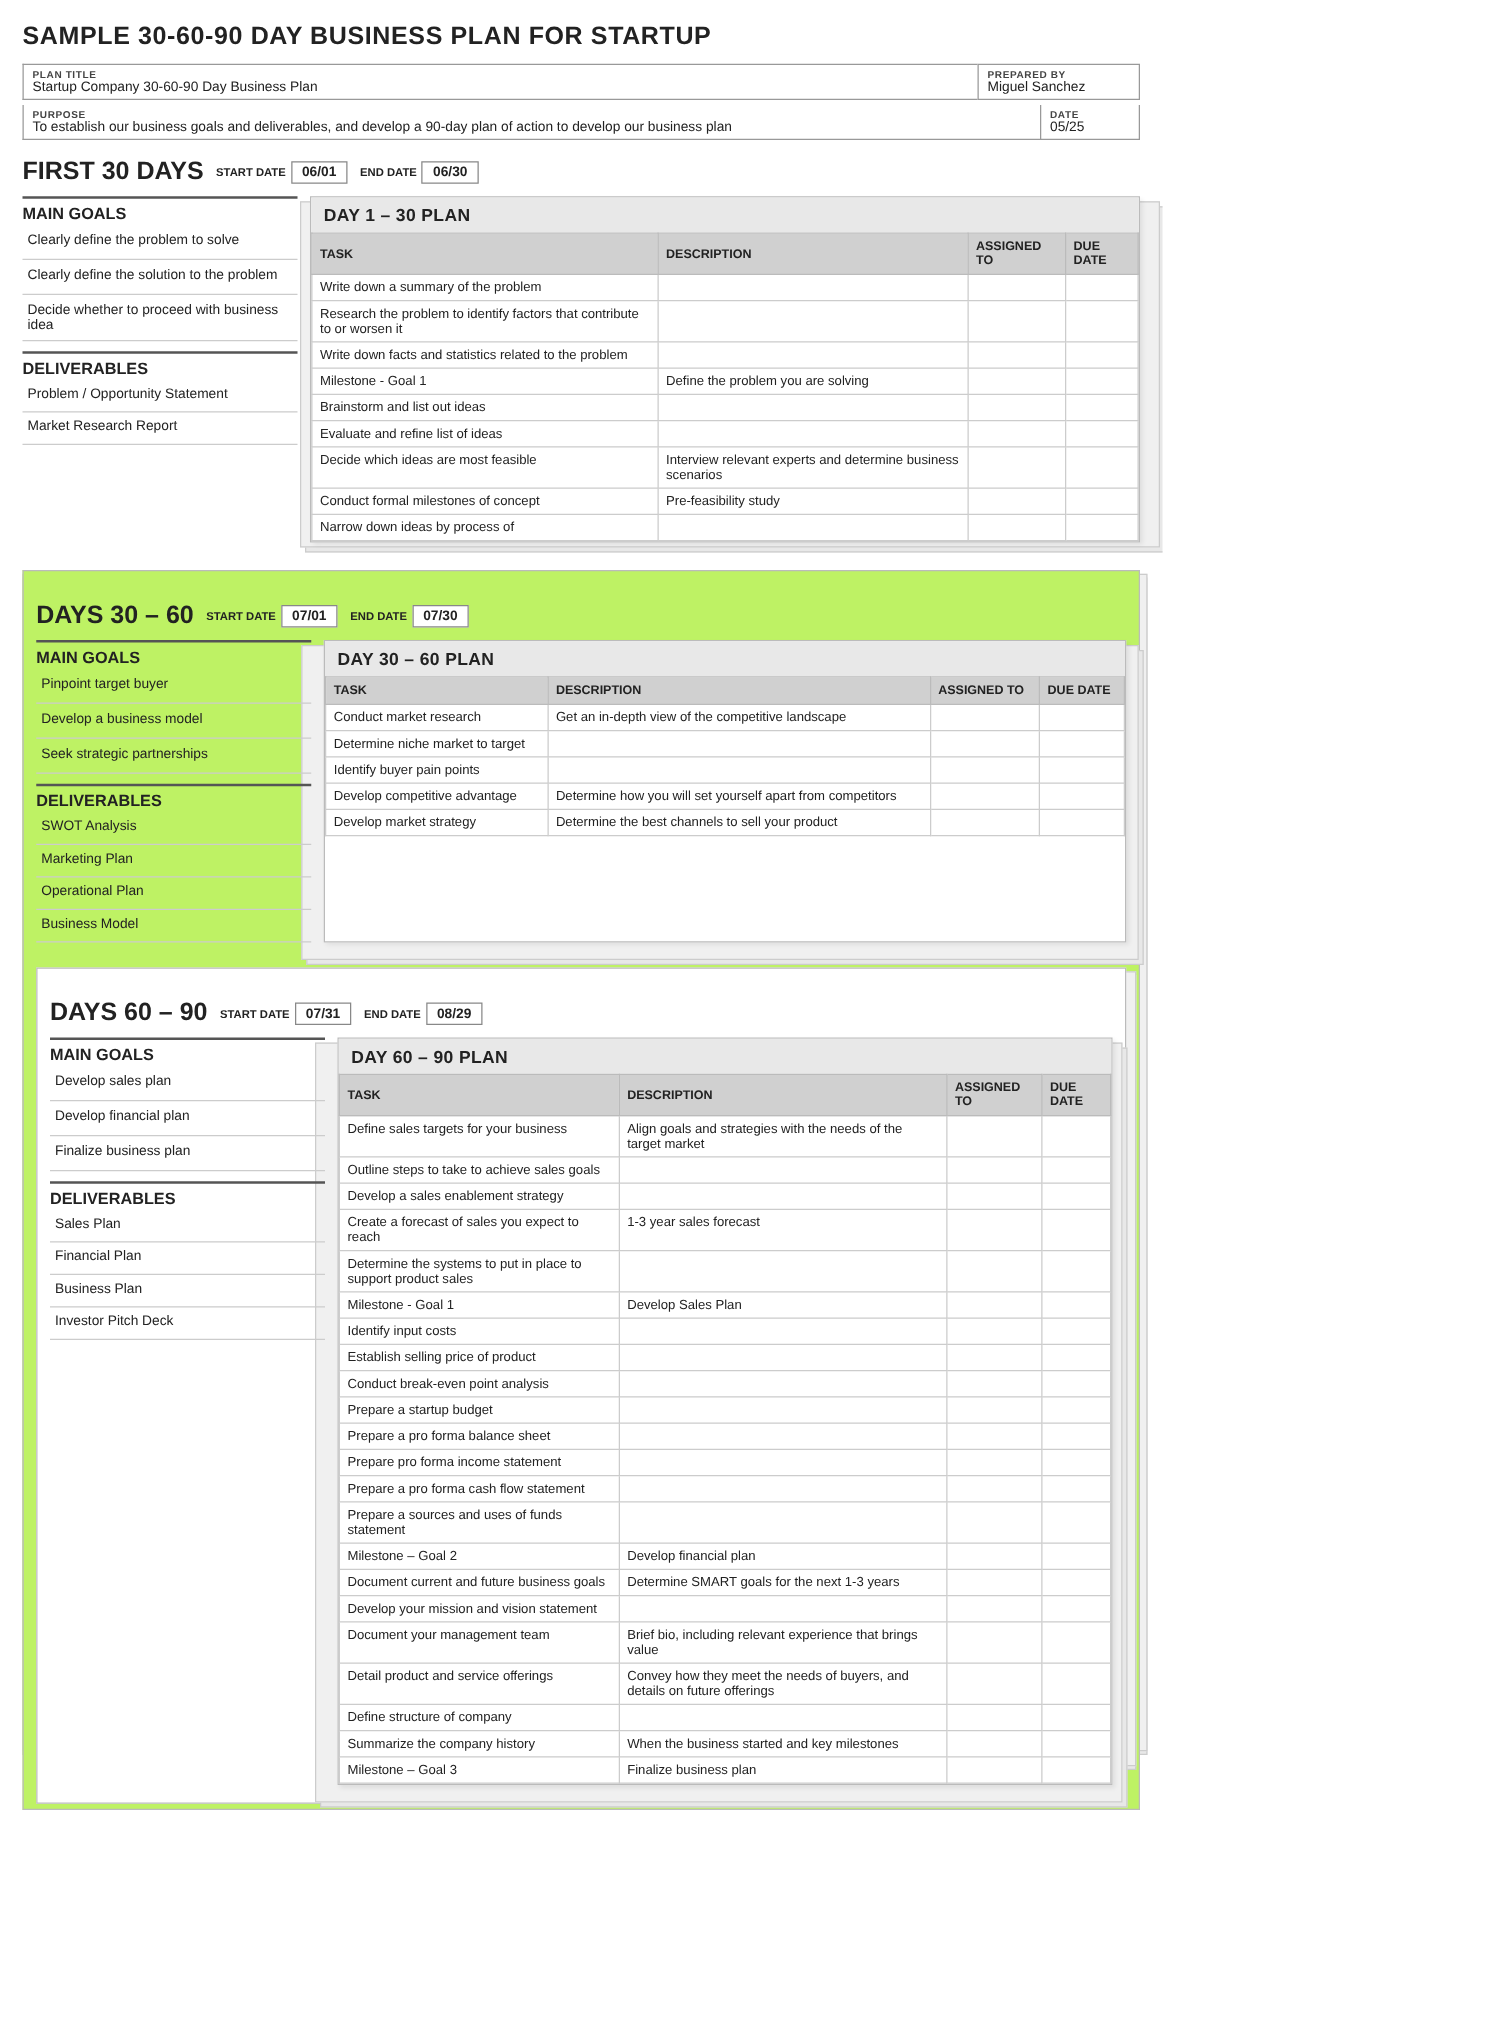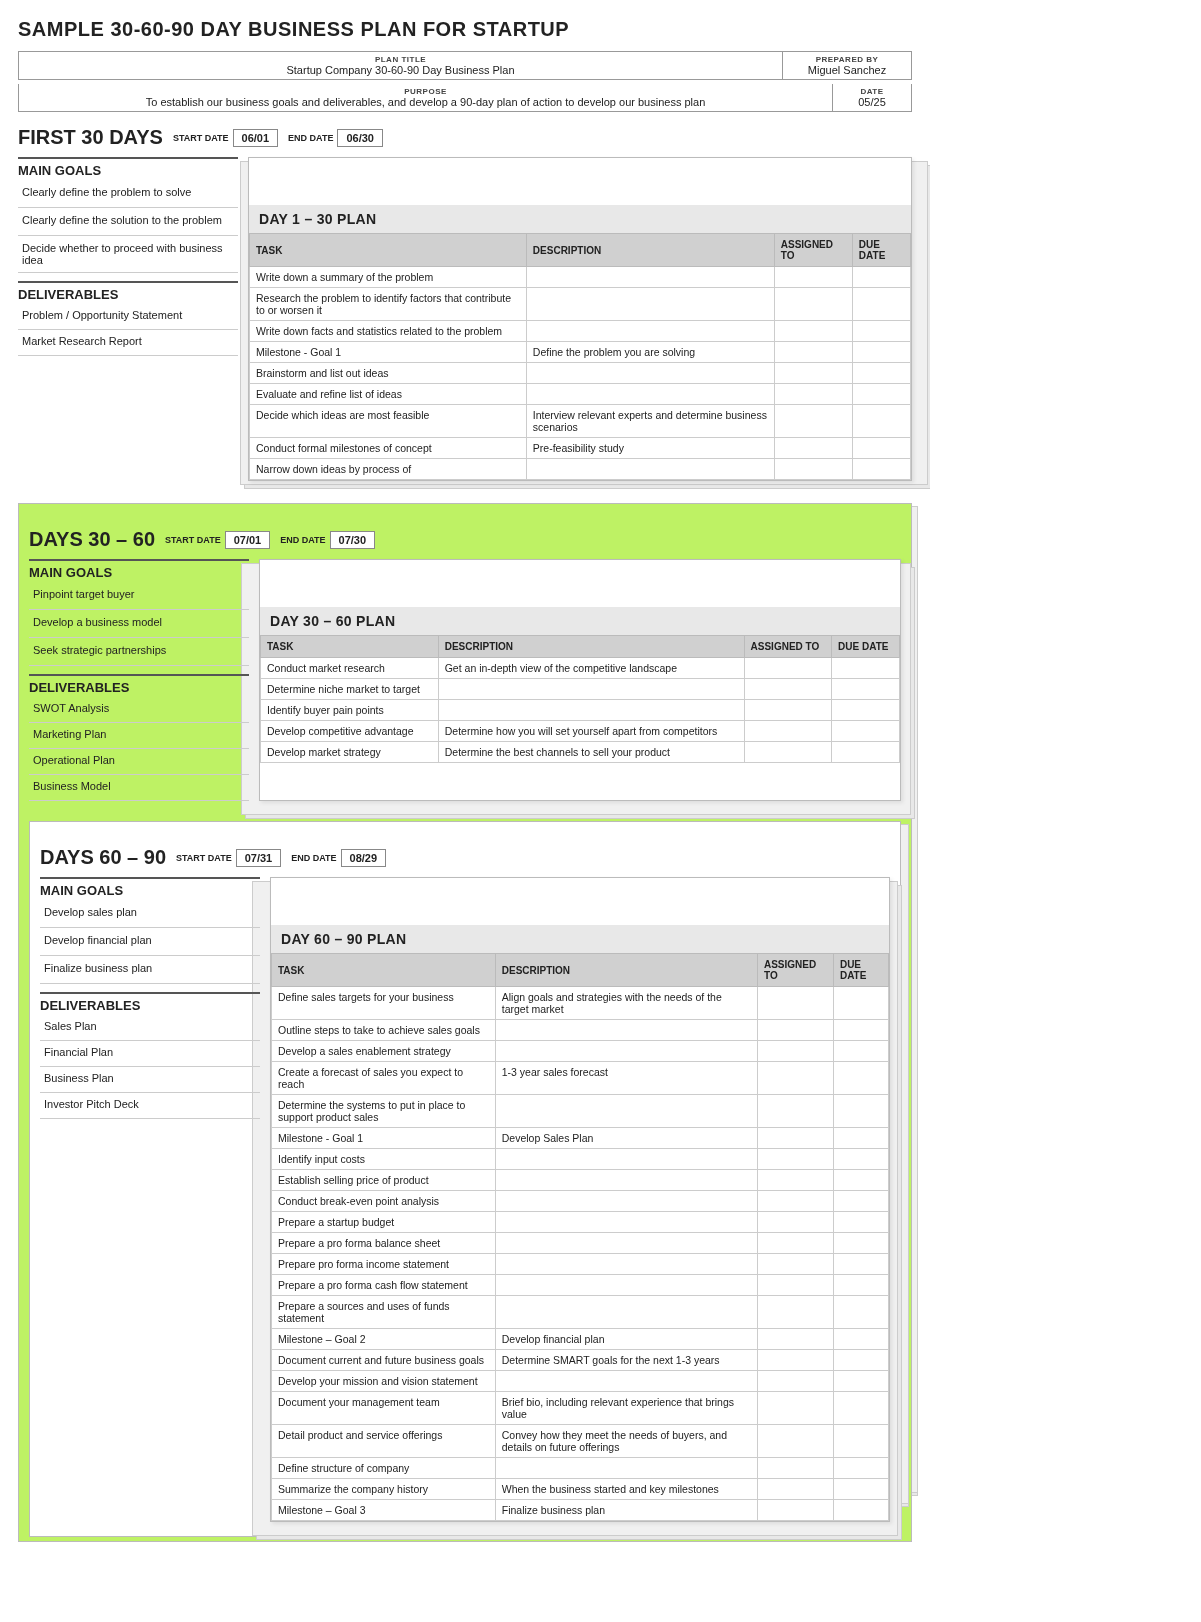--- a/index.html
+++ b/index.html
@@ -15,21 +15,20 @@
       font-size: 20px;
       font-weight: bold;
       letter-spacing: 0.5px;
       margin-bottom: 10px;
       text-transform: uppercase;
     }
     .meta-row {
       display: flex;
       gap: 0;
       margin-bottom: 4px;
-      text-align: center;
     }
     .meta-block {
       border: 1px solid #999;
       padding: 3px 7px;
     }
     .meta-label {
       font-size: 8px;
       font-weight: bold;
       text-transform: uppercase;
       letter-spacing: 0.5px;
@@ -91,21 +90,20 @@
       margin-left: 10px;
       box-shadow: 2px 2px 4px rgba(0,0,0,0.08);
     }
     .plan-card-title {
       background: #e8e8e8;
       font-weight: bold;
       font-size: 14px;
       padding: 6px 10px;
       text-transform: uppercase;
       letter-spacing: 0.3px;
-      margin-top: 47px;
     }
     table {
       width: 100%;
       border-collapse: collapse;
     }
     th {
       background: #d0d0d0;
       font-weight: bold;
       font-size: 10px;
       text-transform: uppercase;

